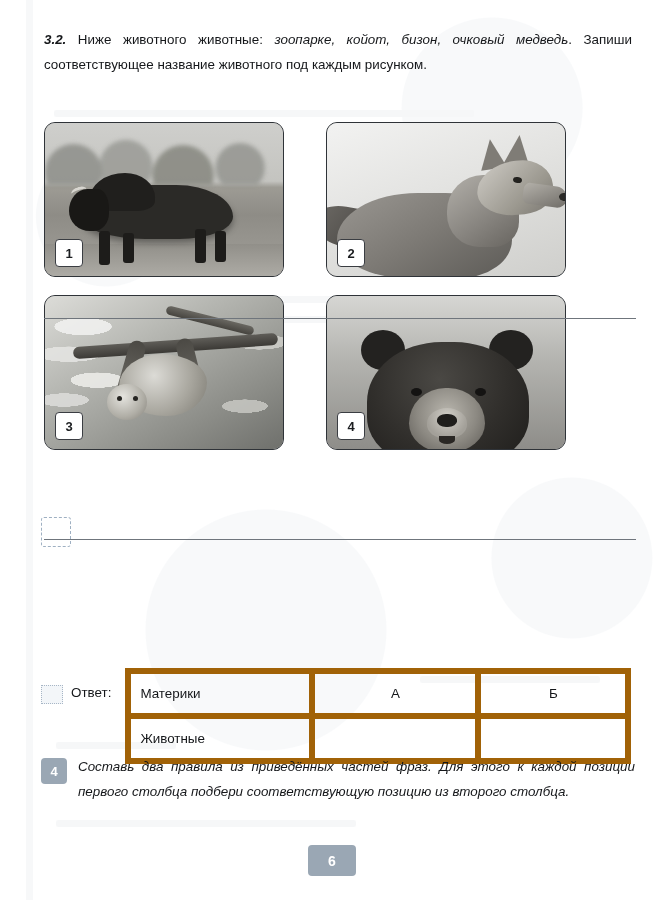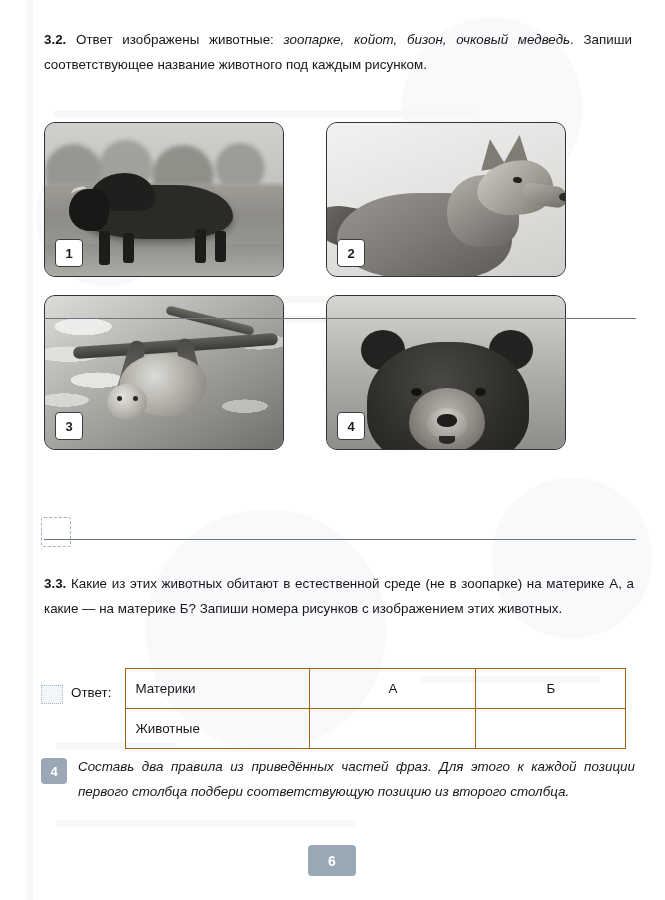--- a/index.html
+++ b/index.html
@@ -39,20 +39,21 @@
   .page {
     position: relative;
     width: 665px;
     height: 900px;
     padding: 0 26px;
   }
 
   
   .qnum {
     font-weight: bold;
+    font-style: italic;
   }
   .para {
     font-size: 13.4px;
     line-height: 25px;
     text-align: justify;
     text-justify: inter-word;
   }
   .it { font-style: italic; }
 
   
@@ -391,21 +392,21 @@
     margin-top: 17px;
     margin-right: 14px;
     white-space: nowrap;
   }
   table.att {
     border-collapse: collapse;
     width: 500px;
     table-layout: fixed;
   }
   table.att td {
-    border: 1px solid #a16207;
+    border: 6px solid #a16207;
     height: 26px;
     font-size: 13.4px;
     padding: 12px 9px;
     vertical-align: middle;
   }
   table.att td.center { text-align: center; font-weight: normal; }
   table.att col.c1 { width: 184px; }
   table.att col.c2 { width: 166px; }
   table.att col.c3 { width: 150px; }
 
@@ -461,21 +462,21 @@
   <div class="ghostline" style="left:420px; top:676px; width:180px;"></div>
   <div class="ghostline" style="left:56px; top:742px; width:120px;"></div>
   <div class="ghostline" style="left:56px; top:820px; width:300px;"></div>
 </div>
 
 <div class="page">
 
   <div id="task32">
     <div class="para">
       <span class="qnum">3.2.</span>
-      <span>Ответ изображены животные: </span><span class="it">зоопарке, койот, бизон, очковый медведь</span><span>. Запиши соответствующее название животного под каждым рисунком.</span>
+      <span>Ниже животного животные: </span><span class="it">зоопарке, койот, бизон, очковый медведь</span><span>. Запиши соответствующее название животного под каждым рисунком.</span>
     </div>
   </div>
 
   <div class="img-grid">
 
     <div class="img-row">
 
       <div class="photo">
         <div class="scene">
           <div class="bison-bg"></div>
@@ -545,26 +546,20 @@
         <div class="tag">4</div>
       </div>
 
     </div>
   </div>
 
   <div class="hr" id="hr1"></div>
   <div class="hr" id="hr2"></div>
   <div class="emptybox"></div>
 
-  <div id="task33">
-    <div class="para">
-      <span class="qnum">3.3.</span>
-      <span>Какие из этих животных обитают в естественной среде (не в зоопарке) на материке А, а какие — на материке Б? Запиши номера рисунков с изображением этих животных.</span>
-    </div>
-  </div>
 
   <div class="answer-wrap">
     <div class="ansbox"></div>
     <div class="ans-label">Ответ:</div>
     <table class="att">
       <colgroup>
           <col class="c1">
           <col class="c2">
           <col class="c3">
         </colgroup>

